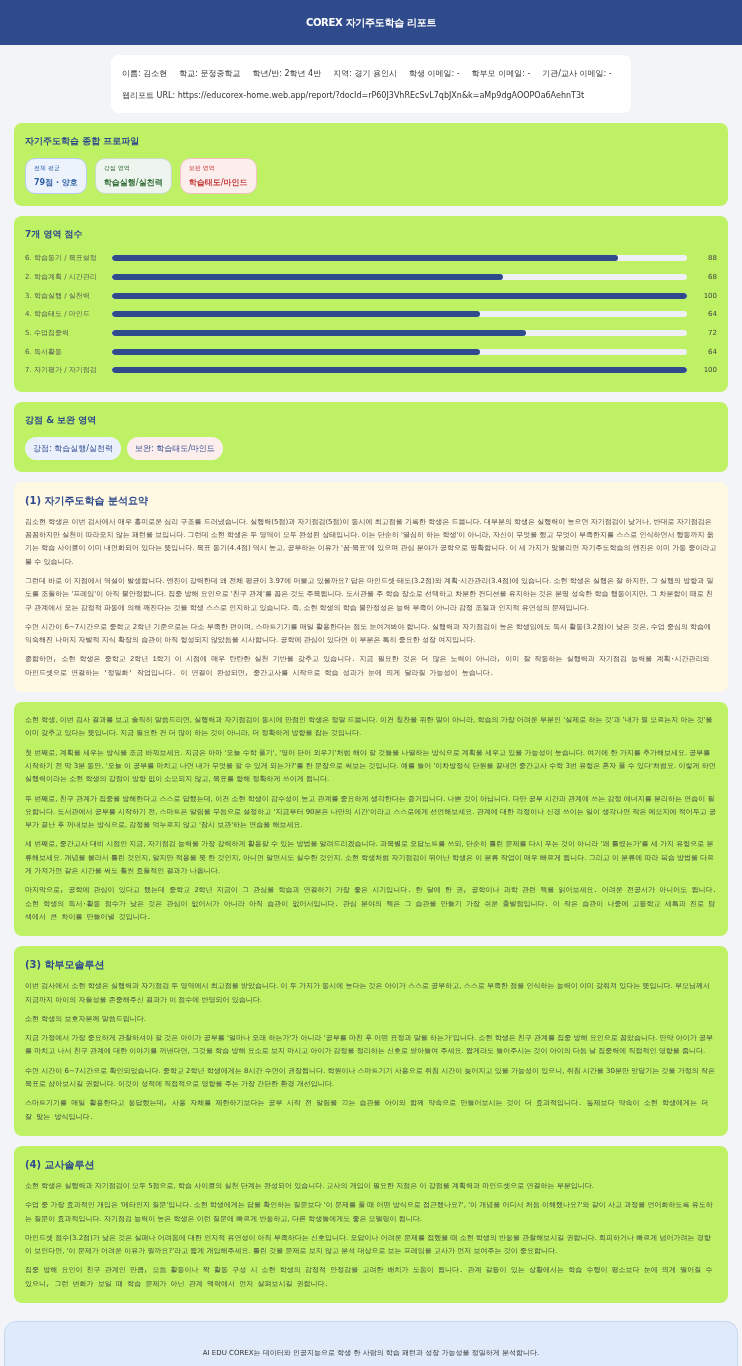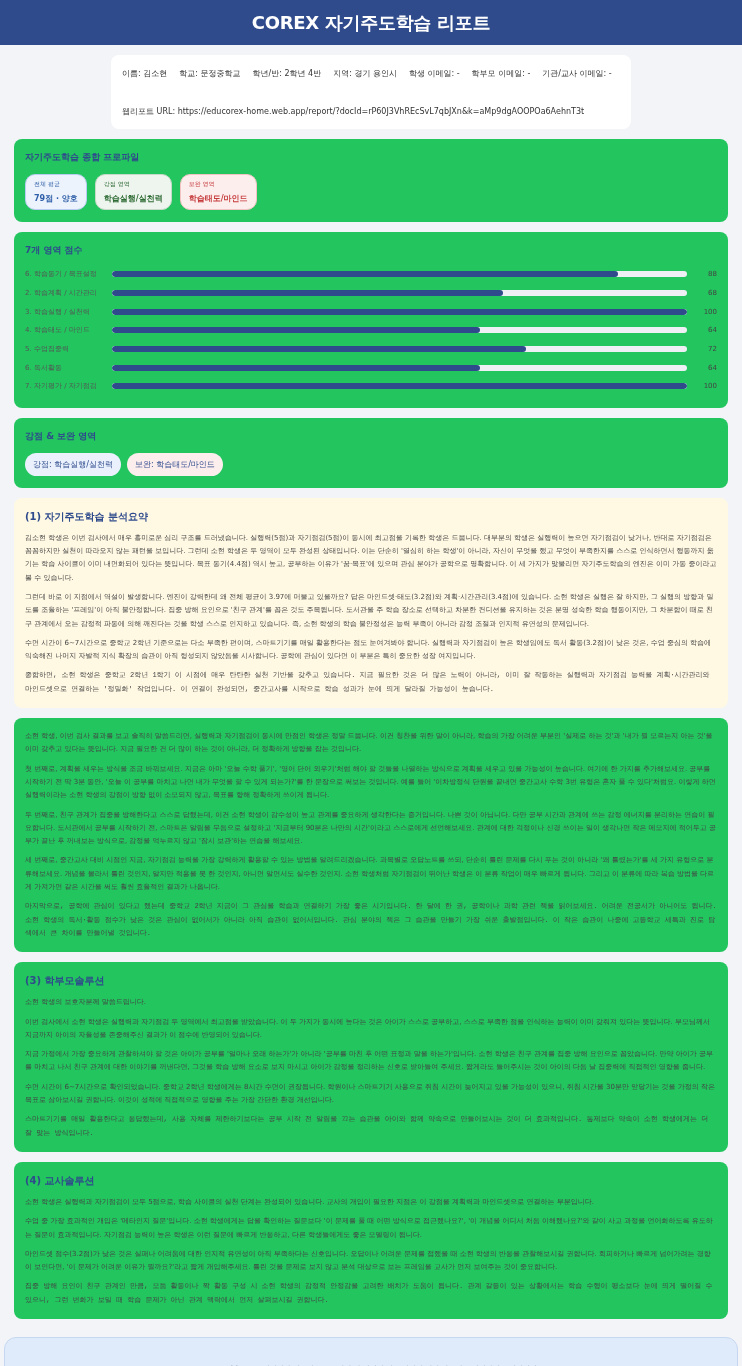--- a/index.html
+++ b/index.html
@@ -1,21 +1,21 @@
 <!DOCTYPE html>
 <html><head>
 <meta charset="utf-8">
 <style>
   * { box-sizing: border-box; margin: 0; padding: 0; }
   html, body { width: 742px; background: #f3f4f8; font-family: "DejaVu Sans", "Liberation Sans", sans-serif; color: #333; }
-  .header { height: 45px; background: #2f4b8c; color: #fff; display: flex; align-items: center; justify-content: center; font-size: 18px; font-weight: bold; letter-spacing: -0.3px; }
+  .header { height: 45px; background: #2f4b8c; color: #fff; display: flex; align-items: center; justify-content: center; font-size: 10px; font-weight: bold; letter-spacing: -0.3px; }
   .info-box { margin: 10px auto 0; width: 520px; background: #fff; border-radius: 8px; padding: 10px 11px 8px; font-size: 8px; color: #333; }
   .info-row { display: flex; gap: 12px; white-space: nowrap; line-height: 18px; }
-  .info-row.url { margin-top: 20px; }
-  .card { background: #22c55e; border-radius: 8px; margin: 10px 14px 0; padding: 12px 11px; }
+  .info-row.url { margin-top: 4px; }
+  .card { background: #bef264; border-radius: 8px; margin: 10px 14px 0; padding: 12px 11px; }
   .card-title { font-size: 9px; font-weight: bold; color: #2f4b8c; margin-bottom: 10px; }
   .profile-tags { display: flex; gap: 8px; }
   .ptag { border-radius: 10px; padding: 5px 8px; border: 1px solid; }
   .ptag .lbl { font-size: 6px; margin-bottom: 4px; }
   .ptag .val { font-size: 8px; font-weight: bold; }
   .ptag.blue { background: #edf3fc; border-color: #b7ccf0; color: #2f5fa8; }
   .ptag.green { background: #eef4ee; border-color: #c7d9c7; color: #2e6b34; }
   .ptag.red { background: #fdeeee; border-color: #f2c3c3; color: #c53a3a; }
   .score-row { display: flex; align-items: center; height: 18.7px; }
   .score-label { width: 87px; font-size: 7px; color: #555; white-space: nowrap; }
@@ -152,22 +152,22 @@
       <p>첫 번째로, 계획을 세우는 방식을 조금 바꿔보세요. 지금은 아마 '오늘 수학 풀기', '영어 단어 외우기'처럼 해야 할 것들을 나열하는 방식으로 계획을 세우고 있을 가능성이 높습니다. 여기에 한 가지를 추가해보세요. 공부를 시작하기 전 딱 3분 동안, '오늘 이 공부를 마치고 나면 내가 무엇을 할 수 있게 되는가?'를 한 문장으로 써보는 것입니다. 예를 들어 '이차방정식 단원을 끝내면 중간고사 수학 3번 유형은 혼자 풀 수 있다'처럼요. 이렇게 하면 실행력이라는 소현 학생의 강점이 방향 없이 소모되지 않고, 목표를 향해 정확하게 쓰이게 됩니다.</p>
       <p>두 번째로, 친구 관계가 집중을 방해한다고 스스로 답했는데, 이건 소현 학생이 감수성이 높고 관계를 중요하게 생각한다는 증거입니다. 나쁜 것이 아닙니다. 다만 공부 시간과 관계에 쓰는 감정 에너지를 분리하는 연습이 필요합니다. 도서관에서 공부를 시작하기 전, 스마트폰 알림을 무음으로 설정하고 '지금부터 90분은 나만의 시간'이라고 스스로에게 선언해보세요. 관계에 대한 걱정이나 신경 쓰이는 일이 생각나면 작은 메모지에 적어두고 공부가 끝난 후 꺼내보는 방식으로, 감정을 억누르지 않고 '잠시 보관'하는 연습을 해보세요.</p>
       <p>세 번째로, 중간고사 대비 시점인 지금, 자기점검 능력을 가장 강력하게 활용할 수 있는 방법을 알려드리겠습니다. 과목별로 오답노트를 쓰되, 단순히 틀린 문제를 다시 푸는 것이 아니라 '왜 틀렸는가'를 세 가지 유형으로 분류해보세요. 개념을 몰라서 틀린 것인지, 알지만 적용을 못 한 것인지, 아니면 알면서도 실수한 것인지. 소현 학생처럼 자기점검이 뛰어난 학생은 이 분류 작업이 매우 빠르게 됩니다. 그리고 이 분류에 따라 복습 방법을 다르게 가져가면 같은 시간을 써도 훨씬 효율적인 결과가 나옵니다.</p>
       <p>마지막으로, 공학에 관심이 있다고 했는데 중학교 2학년 지금이 그 관심을 학습과 연결하기 가장 좋은 시기입니다. 한 달에 한 권, 공학이나 과학 관련 책을 읽어보세요. 어려운 전공서가 아니어도 됩니다. 소현 학생의 독서·활동 점수가 낮은 것은 관심이 없어서가 아니라 아직 습관이 없어서입니다. 관심 분야의 책은 그 습관을 만들기 가장 쉬운 출발점입니다. 이 작은 습관이 나중에 고등학교 세특과 진로 탐색에서 큰 차이를 만들어낼 것입니다.</p>
     </div>
 </div>
 
 <div class="card sec">
   <div class="sec-title">(3) 학부모솔루션</div>
   <div class="paras">
+      <p>이번 검사에서 소현 학생은 실행력과 자기점검 두 영역에서 최고점을 받았습니다. 이 두 가지가 동시에 높다는 것은 아이가 스스로 공부하고, 스스로 부족한 점을 인식하는 능력이 이미 갖춰져 있다는 뜻입니다. 부모님께서 지금까지 아이의 자율성을 존중해주신 결과가 이 점수에 반영되어 있습니다.</p>
       <p>소현 학생의 보호자분께 말씀드립니다.</p>
-      <p>이번 검사에서 소현 학생은 실행력과 자기점검 두 영역에서 최고점을 받았습니다. 이 두 가지가 동시에 높다는 것은 아이가 스스로 공부하고, 스스로 부족한 점을 인식하는 능력이 이미 갖춰져 있다는 뜻입니다. 부모님께서 지금까지 아이의 자율성을 존중해주신 결과가 이 점수에 반영되어 있습니다.</p>
       <p>지금 가정에서 가장 중요하게 관찰하셔야 할 것은 아이가 공부를 '얼마나 오래 하는가'가 아니라 '공부를 마친 후 어떤 표정과 말을 하는가'입니다. 소현 학생은 친구 관계를 집중 방해 요인으로 꼽았습니다. 만약 아이가 공부를 마치고 나서 친구 관계에 대한 이야기를 꺼낸다면, 그것을 학습 방해 요소로 보지 마시고 아이가 감정을 정리하는 신호로 받아들여 주세요. 짧게라도 들어주시는 것이 아이의 다음 날 집중력에 직접적인 영향을 줍니다.</p>
       <p>수면 시간이 6~7시간으로 확인되었습니다. 중학교 2학년 학생에게는 8시간 수면이 권장됩니다. 학원이나 스마트기기 사용으로 취침 시간이 늦어지고 있을 가능성이 있으니, 취침 시간을 30분만 앞당기는 것을 가정의 작은 목표로 삼아보시길 권합니다. 이것이 성적에 직접적으로 영향을 주는 가장 간단한 환경 개선입니다.</p>
       <p>스마트기기를 매일 활용한다고 응답했는데, 사용 자체를 제한하기보다는 공부 시작 전 알림을 끄는 습관을 아이와 함께 약속으로 만들어보시는 것이 더 효과적입니다. 통제보다 약속이 소현 학생에게는 더 잘 맞는 방식입니다.</p>
     </div>
 </div>
 
 <div class="card sec">
   <div class="sec-title">(4) 교사솔루션</div>
   <div class="paras">
       <p>소현 학생은 실행력과 자기점검이 모두 5점으로, 학습 사이클의 실천 단계는 완성되어 있습니다. 교사의 개입이 필요한 지점은 이 강점을 계획력과 마인드셋으로 연결하는 부분입니다.</p>

